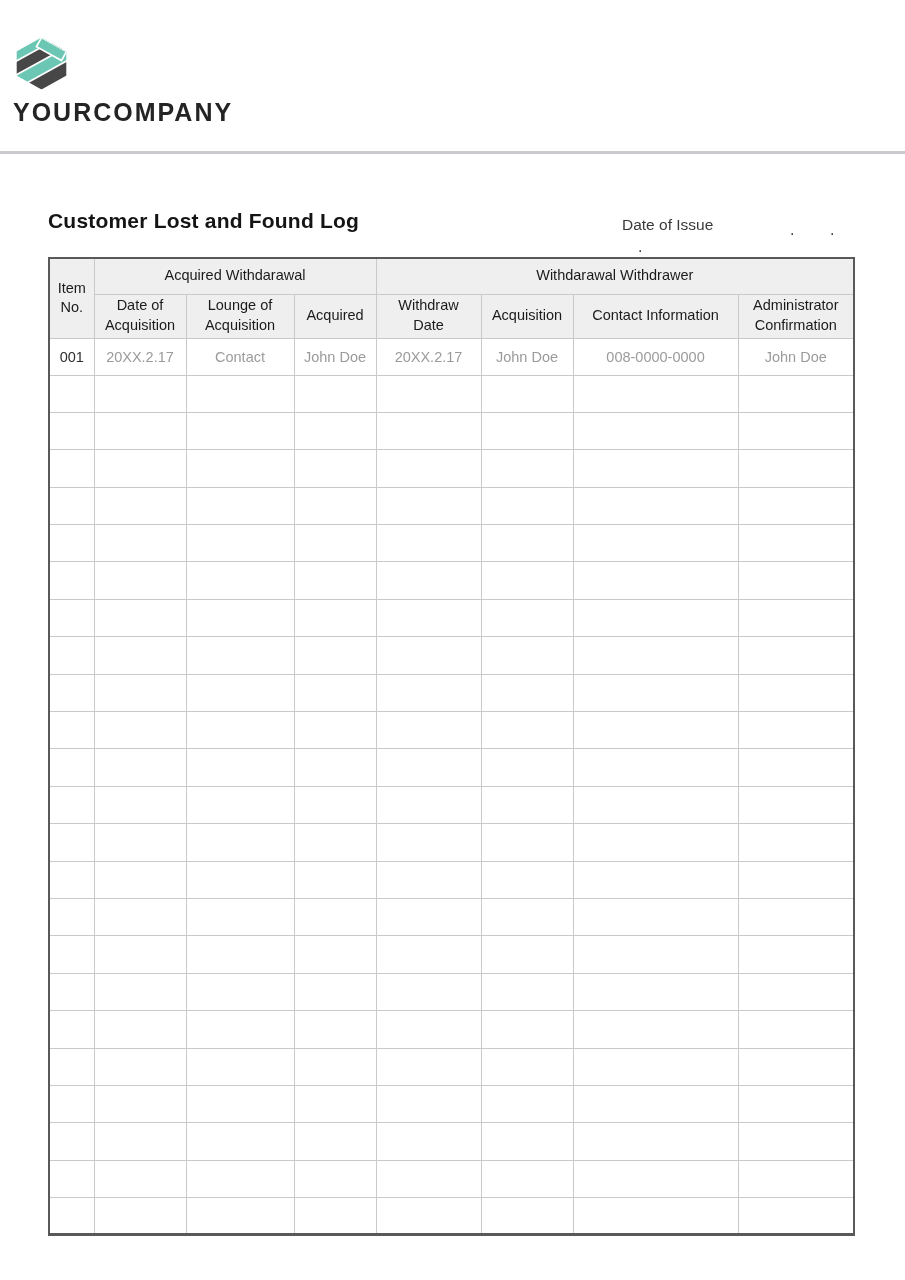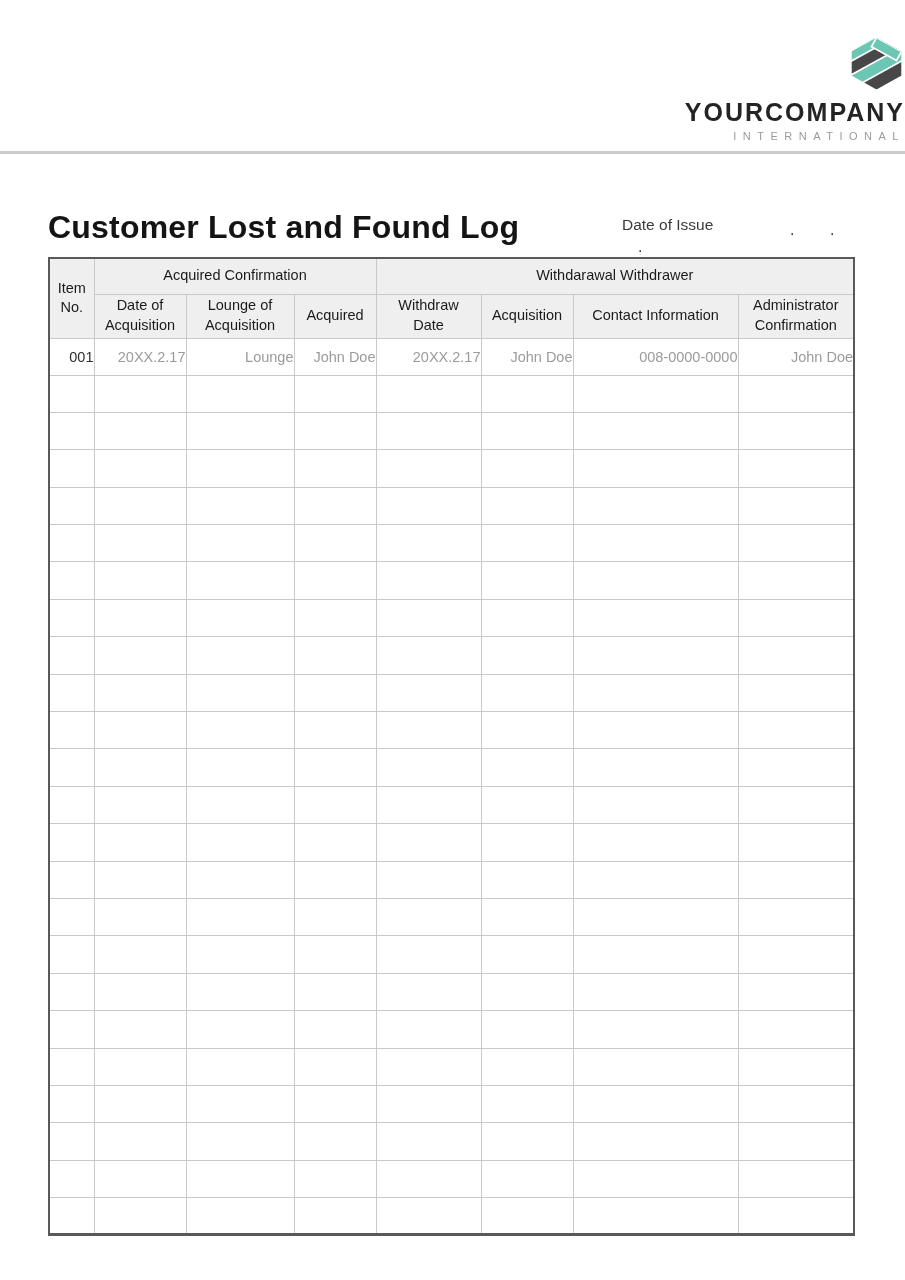--- a/index.html
+++ b/index.html
@@ -6,21 +6,21 @@
   html, body { background: #ffffff; }
   body {
     width: 905px; height: 1280px;
     position: relative;
     font-family: "Liberation Sans", sans-serif;
     color: #1b1b1b;
     overflow: hidden;
   }
 
   
-  .brand { position: absolute; left: 0; right: 0; top: 36px; text-align: right; margin-left: 13px; }
+  .brand { position: absolute; left: 0; right: 0; top: 36px; text-align: left; margin-left: 13px; }
   .brand svg { display: inline-block; }
   .brand-name {
     margin-top: 3px;
     font-size: 25px; font-weight: 700; letter-spacing: 2px;
     color: #242424;
   }
   .brand-sub {
     margin-top: 3px;
     font-size: 11px; font-weight: 400; letter-spacing: 6.5px;
     color: #9b9b9b;
@@ -28,21 +28,21 @@
   }
   .top-divider {
     position: absolute; left: 0; top: 151px;
     width: 905px; height: 3px;
     background: #cbcacf;
   }
 
   
   .page-title {
     position: absolute; left: 48px; top: 209px;
-    font-size: 32px; font-weight: 700; color: #141414;
+    font-size: 21px; font-weight: 700; color: #141414;
     letter-spacing: 0.2px;
   }
   .date-issue-label {
     position: absolute; left: 622px; top: 216px;
     font-size: 15.5px; color: #3a3a3a;
   }
   .date-dot { position: absolute; font-size: 16px; color: #333; line-height: 16px; }
   .date-dot.d1 { left: 790px; top: 222px; }
   .date-dot.d2 { left: 830px; top: 222px; }
   .date-dot.d3 { left: 638px; top: 239px; }
@@ -65,21 +65,21 @@
     background: #efefef;
     font-weight: 400;
     font-size: 14.5px;
     color: #1b1b1b;
     line-height: 1.35;
     white-space: pre-line;
   }
   tr.group-row th { height: 36px; }
   tr.cols-row th { height: 44px; }
   tbody td { font-size: 14.5px; color: #9b9b9b; background: #ffffff; }
-  tr.data-row td { height: 37px; text-align: right; }
+  tr.data-row td { height: 37px; }
   tr.empty-row td { height: 37.4px; }
   tbody td.item-cell { color: #2e2e2e; }
 </style>
 </head>
 <body>
 
 <div class="brand">
   <svg width="57" height="55" viewBox="0 0 66 62" aria-hidden="true">
     <defs>
       <clipPath id="hexclip">
@@ -90,21 +90,20 @@
       <g transform="rotate(-28.9 33 31)">
         <rect x="-30" y="3.5" width="130" height="10" fill="#6BC7B4"></rect>
         <rect x="-30" y="15.5" width="130" height="12" fill="#474747"></rect>
         <rect x="-30" y="29.5" width="130" height="12" fill="#6BC7B4"></rect>
         <rect x="-30" y="43.5" width="130" height="22" fill="#474747"></rect>
       </g>
       <polygon points="33,1 62,17 56.2,27.5 27.2,11.5" stroke="#ffffff" stroke-width="2" fill="#6BC7B4"></polygon>
     </g>
   </svg>
   <div class="brand-name">YOURCOMPANY</div>
-  <div class="brand-sub">INTERNATIONAL</div>
 </div>
 
 <div class="top-divider"></div>
 
 <div class="page-title">Customer Lost and Found Log</div>
 <div class="date-issue-label">Date of Issue</div>
 <span class="date-dot d1">.</span>
 <span class="date-dot d2">.</span>
 <span class="date-dot d3">.</span>
 
@@ -116,42 +115,42 @@
       <col style="width:82px">
     <col style="width:105px">
       <col style="width:92px">
       <col style="width:165px">
       <col style="width:116px">
   </colgroup>
   <thead>
     <tr class="group-row">
       <th rowspan="2">Item
 No.</th>
-      <th colspan="3">Acquired Confirmation</th>
+      <th colspan="3">Acquired Withdarawal</th>
       <th colspan="4">Withdarawal Withdrawer</th>
     </tr>
     <tr class="cols-row">
       <th>Date of
 Acquisition</th>
       <th>Lounge of
 Acquisition</th>
       <th>Acquired</th>
       <th>Withdraw
 Date</th>
       <th>Acquisition</th>
       <th>Contact Information</th>
       <th>Administrator
 Confirmation</th>
     </tr>
   </thead>
   <tbody>
       <tr class="data-row">
         <td class="item-cell">001</td>
         <td>20XX.2.17</td>
-        <td>Lounge</td>
+        <td>Contact</td>
         <td>John Doe</td>
         <td>20XX.2.17</td>
         <td>John Doe</td>
         <td>008-0000-0000</td>
         <td>John Doe</td>
       </tr>
       <tr class="empty-row">
         <td class="item-cell"></td>
         <td></td>
         <td></td>

